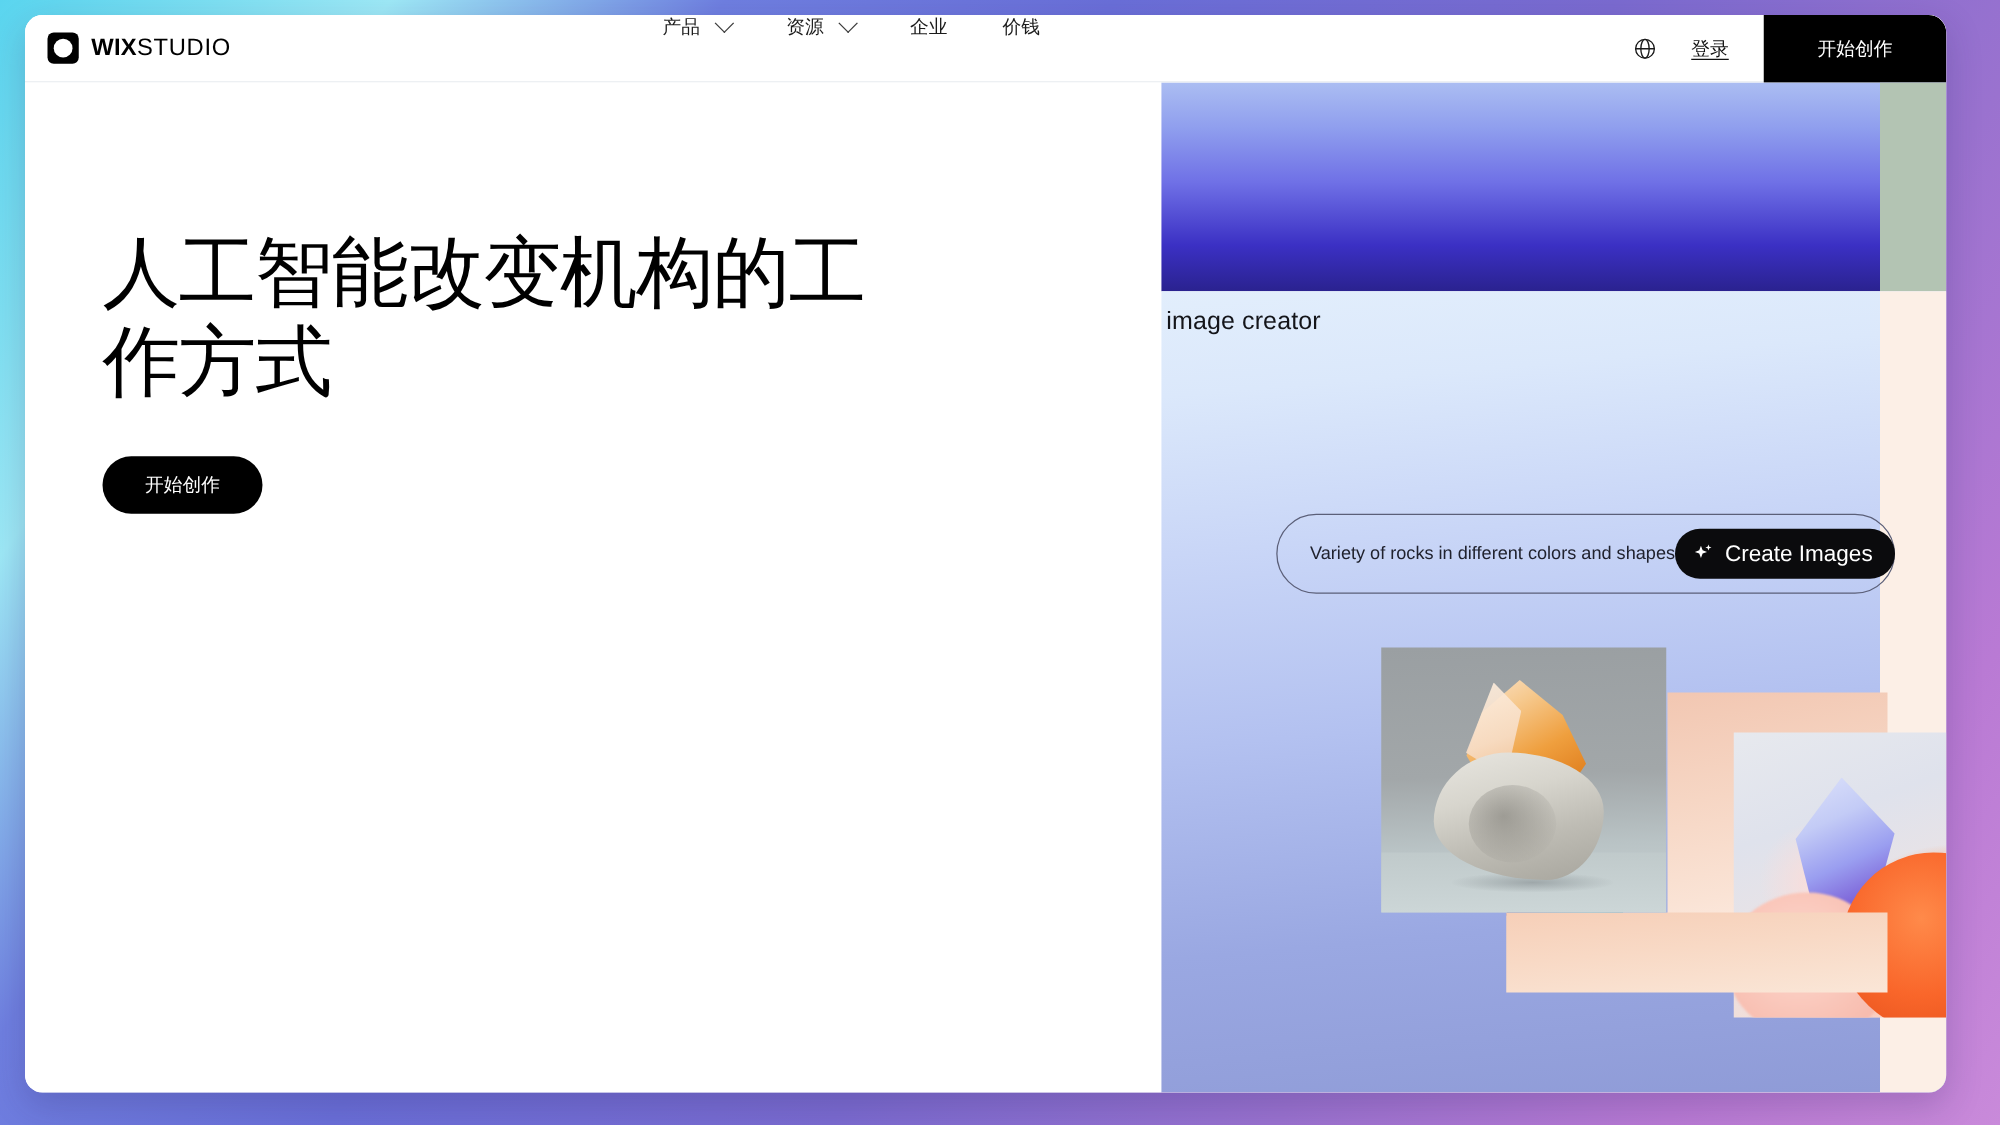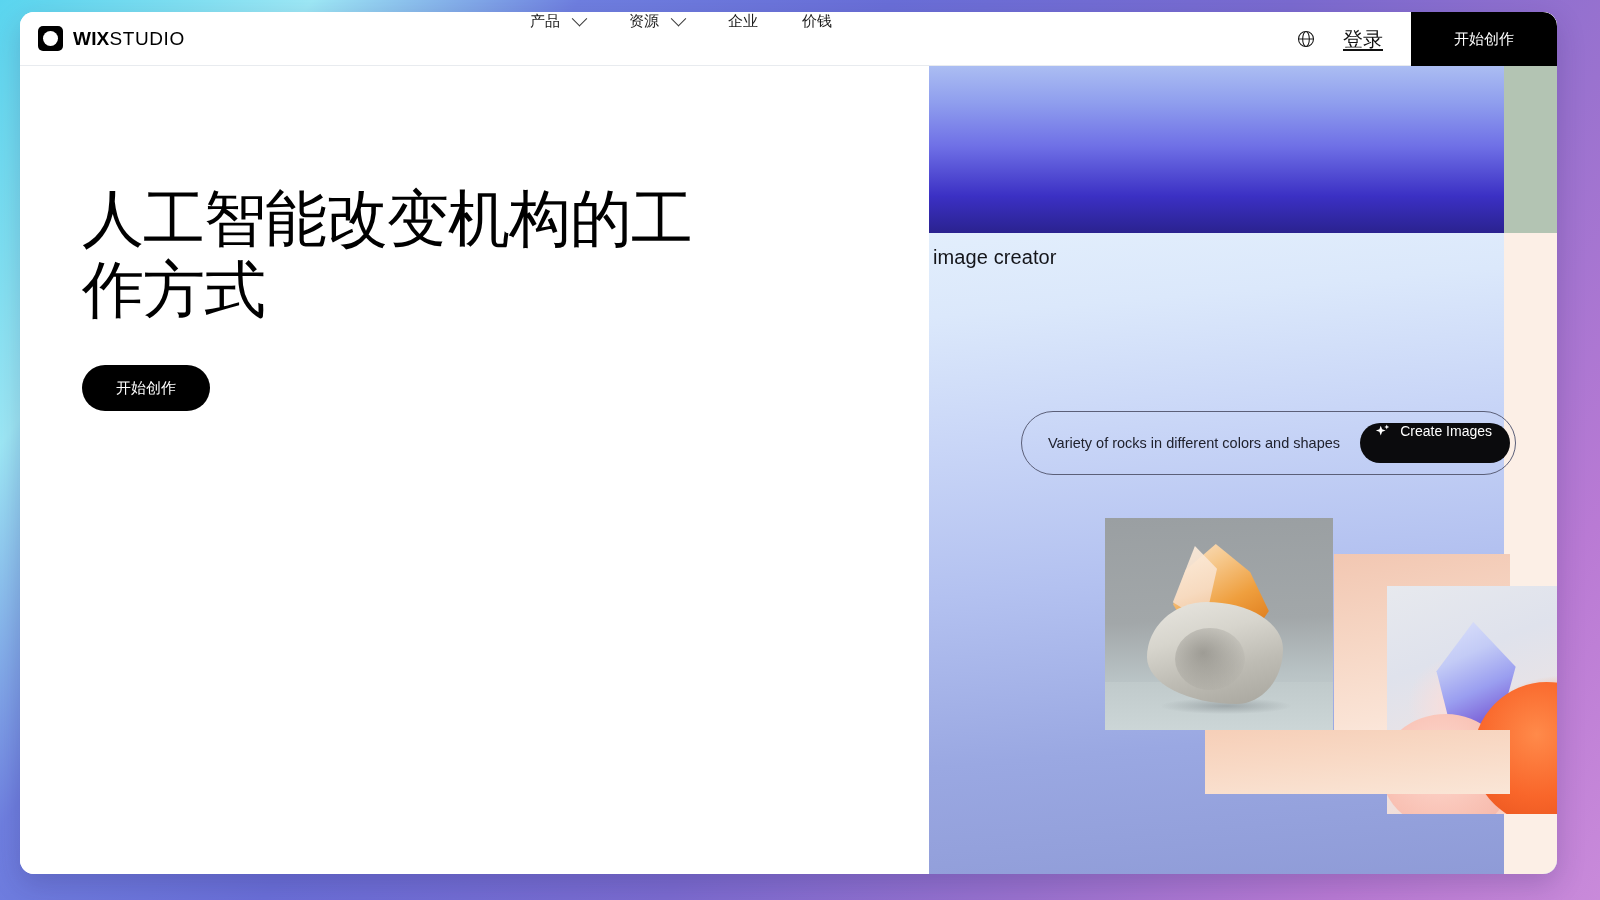--- a/index.html
+++ b/index.html
@@ -113,21 +113,21 @@
     display: flex;
     align-items: center;
     gap: 0;
   }
   .globe-btn {
     width: 42px; height: 54px;
     display: flex; align-items: center; justify-content: center;
     cursor: pointer;
   }
   .login-link {
-    font-size: 20px;
+    font-size: 15px;
     color: #111;
     text-decoration: underline;
     text-underline-offset: 3px;
     margin: 0 28px 0 16px;
     cursor: pointer;
     white-space: nowrap;
   }
   .header-cta {
     height: 54px;
     min-width: 146px;
@@ -264,23 +264,24 @@
     color: #20222e;
     white-space: nowrap;
   }
   .create-btn {
     height: 40px;
     padding: 0 18px 0 14px;
     background: #0b0b0d;
     color: #fff;
     border: none;
     border-radius: 999px;
-    font-size: 14px;
+    font-size: 18px;
     font-family: inherit;
     display: flex;
+    align-items: center;
     gap: 8px;
     cursor: pointer;
     white-space: nowrap;
   }
   .sparkle-icon { flex: none; display: block; }
 
   
   .collage { position: absolute; left: 0; top: 0; width: 100%; height: 100%; pointer-events: none; }
 
   .tile { position: absolute; overflow: hidden; }

